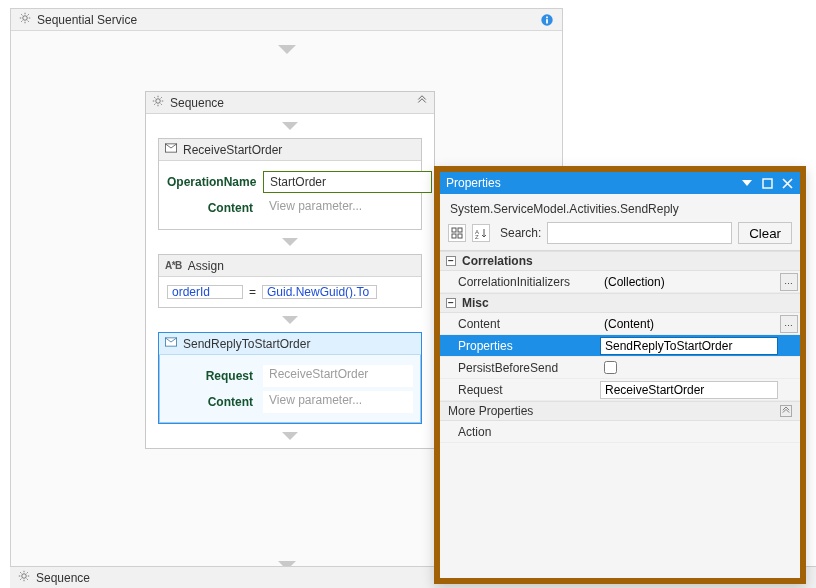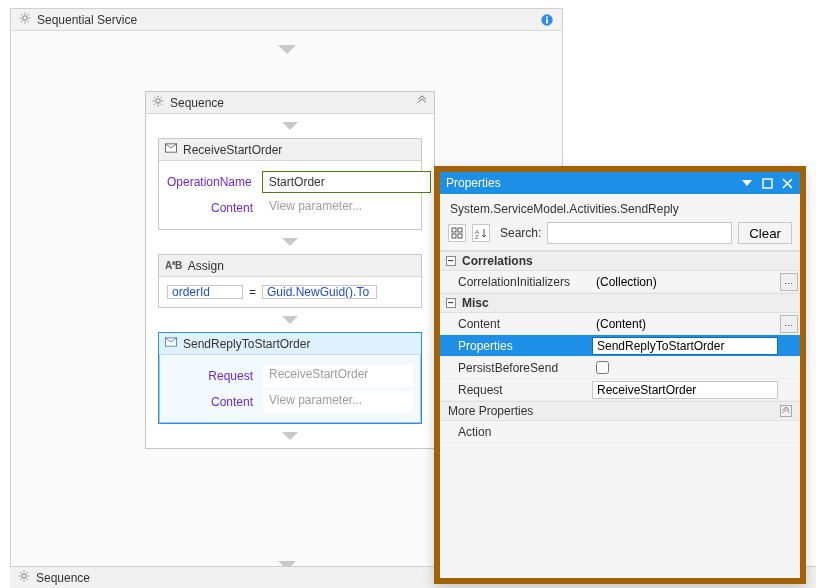--- a/index.html
+++ b/index.html
@@ -15,21 +15,21 @@
   .seq-hdr .toggle { margin-left: auto; }
   .chev-up { width: 12px; height: 12px; }
   .arrow-sep { display: flex; justify-content: center; padding: 8px 0; }
   .tri-down { width: 0; height: 0; border-left: 8px solid transparent; border-right: 8px solid transparent; border-top: 8px solid #c9c9c9; }
   .activity-box { margin: 0 12px 0 12px; border: 1px solid #c8c8c8; background: #fff; }
   .activity-box.selected { border-color: #2f8de4; box-shadow: 0 0 0 1px #9cc7ee inset; background: #f2faff; }
   .act-hdr { display: flex; align-items: center; height: 22px; background: #f0f0f0; border-bottom: 1px solid #d6d6d6; padding: 0 6px; gap: 6px; }
   .selected .act-hdr { background: #dff1ff; border-bottom-color: #bbdcf3; }
   .act-body { padding: 6px 8px; }
   .field-row { display: flex; align-items: center; gap: 6px; margin: 4px 0; }
-  .field-lbl { width: 90px; text-align: right; padding-right: 4px; color: #6d28d9; }
+  .field-lbl { width: 90px; text-align: right; padding-right: 4px; color: #14532d; font-weight: bold; }
   .field-input { flex: 1; height: 22px; border: 1px solid #4d7c0f; background: #fff; padding: 2px 6px; font-size: 12px; color: #333; }
   .field-input.readonly { color: #9d9d9d; border: none; }
   .assign-body { display: flex; align-items: center; padding: 8px; gap: 4px; }
   .assign-body .eq { padding: 0 2px; }
   .assign-body input { height: 14px; border: 1px solid #c7c7c7; padding: 2px 4px; font-size: 12px; color: #1d4ed8; }
   .assign-body input.rhs { width: 115px; }
   .assign-body input.lhs { width: 76px; }
   .msg-ico { width: 12px; height: 12px; }
   .ab-ico { font-size: 10px; letter-spacing: -0.5px; font-weight: 600; color: #555; }
   .collapsed-seq { position: absolute; left: 10px; bottom: 0; right: 0; height: 22px; border: 1px solid #cfcfcf; border-left: none; border-right: none; border-bottom: none; background: #f1f1f1; display: flex; align-items: center; gap: 6px; padding: 0 8px; }
@@ -47,21 +47,21 @@
   .toolbar { display: flex; align-items: center; gap: 6px; padding: 0 8px 6px 8px; border-bottom: 1px solid #d8d8d8; }
   .sort-btn { width: 18px; height: 18px; border: 1px solid #c7c7c7; background: #fff; display: flex; align-items: center; justify-content: center; }
   .search-lbl { margin-left: 4px; }
   .search-input { flex: 1; height: 22px; border: 1px solid #c7c7c7; background: #fff; padding: 2px 6px; font-size: 12px; }
   .clear-btn { height: 22px; padding: 0 10px; border: 1px solid #c7c7c7; background: #f5f5f5; cursor: pointer; }
   .grid { padding: 0 0 0 0; }
   .cat-row { display: flex; align-items: center; height: 20px; background: #eeeeee; padding: 0 6px; gap: 6px; font-weight: 600; border-top: 1px solid #e0e0e0; border-bottom: 1px solid #e0e0e0; }
   .cat-row .box { width: 10px; height: 10px; border: 1px solid #888; background: #fff; display: flex; align-items: center; justify-content: center; font-size: 10px; line-height: 8px; }
   .prop-row { display: grid; grid-template-columns: 136px 1fr 20px; align-items: center; min-height: 22px; padding-left: 14px; border-bottom: 1px solid #ececec; }
   .prop-name { padding: 2px 4px; }
-  .prop-val { padding: 1px 2px; }
+  .prop-val { padding: 1px 2px; margin-left: 8px; }
   .prop-val input[type=text] { width: 100%; height: 18px; border: 1px solid #c7c7c7; padding: 1px 4px; font-size: 12px; }
   .prop-val input[type=text].plain { border: none; background: transparent; }
   .prop-val input[type=checkbox] { width: 13px; height: 13px; border: 1px solid #888; }
   .ellipsis { height: 18px; width: 18px; border: 1px solid #b8b8b8; background: #efefef; text-align: center; line-height: 14px; font-size: 9px; letter-spacing: 1px; cursor: pointer; margin-right: 4px; }
   .selected-row { background: #1e8fe6; color: #fff; }
   .selected-row .prop-val input[type=text] { background: #fff; color: #000; border: 1px solid #0b6db8; }
   .selected-row .prop-val input[type=text]::selection { background: #cde8ff; }
   .more-row { display: flex; align-items: center; height: 20px; background: #eeeeee; padding: 5px 8px; gap: 24px; border-top: 1px solid #e0e0e0; border-bottom: 1px solid #e0e0e0; }
   .more-row .toggle { margin-left: auto; width: 12px; height: 12px; border: 1px solid #aaa; display: flex; align-items: center; justify-content: center; }
 </style>

